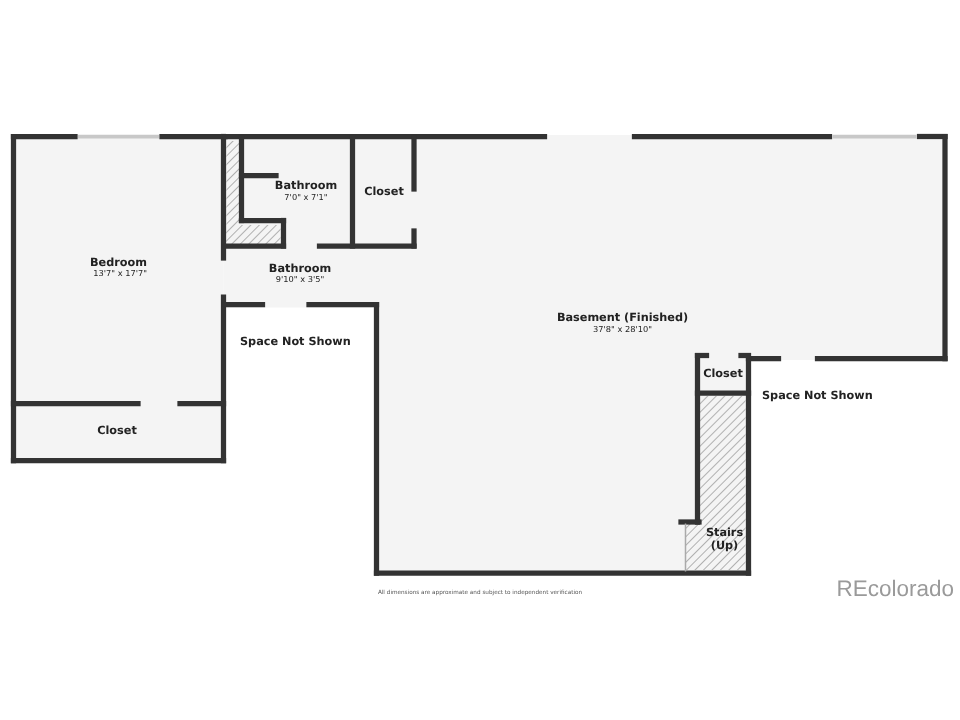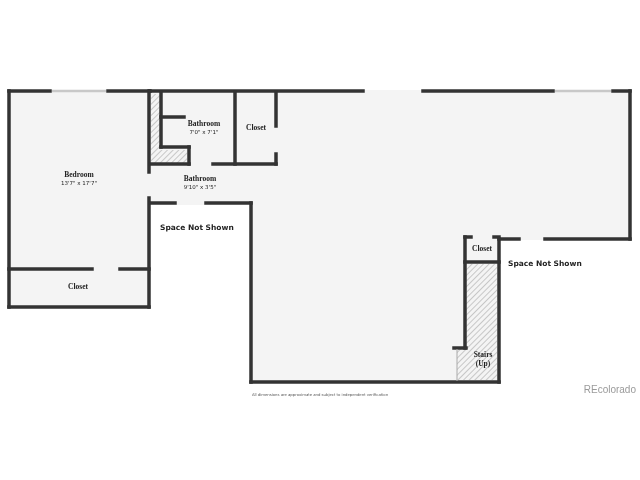--- a/index.html
+++ b/index.html
@@ -1,26 +1,26 @@
 <!DOCTYPE html>
 <html><head>
 <meta charset="utf-8">
 <style>
   html, body { margin: 0; padding: 0; background: #ffffff; }
   body { width: 640px; height: 480px; position: relative; overflow: hidden;
          font-family: "DejaVu Sans", sans-serif; }
   #plan { position: absolute; left: 0; top: 0; width: 640px; height: 480px; }
   .label { position: absolute; text-align: center; color: #222; white-space: nowrap; transform: translateX(-50%); }
-  .room-name { font-size: 7.5px; font-weight: bold; line-height: 9px; display: block; font-family: Liberation Serif, serif; }
+  .room-name { font-size: 7.5px; font-weight: bold; line-height: 9px; display: block; }
   .room-dim { font-size: 5.5px; line-height: 8px; display: block; }
   .left-label { position: absolute; color: #222; white-space: nowrap; font-size: 7.5px; font-weight: bold; margin-top: 15px; }
   .disclaimer { position: absolute; left: 320px; top: 392px; transform: translateX(-50%);
                 font-size: 3.8px; color: #555; white-space: nowrap; }
   .brand { position: absolute; right: 4px; top: 384px; font-family: "Liberation Sans", sans-serif;
-           font-size: 10px; color: #9a9a9a; }
+           font-size: 15px; color: #9a9a9a; }
 </style>
 </head>
 <body>
 
 <div id="plan">
   <svg width="640" height="480" viewBox="0 0 640 480">
     <defs>
       <pattern id="hatch" patternUnits="userSpaceOnUse" width="4" height="4" patternTransform="rotate(45)">
         <rect width="4" height="4" fill="#f4f4f4"></rect>
         <line x1="0" y1="0" x2="0" y2="4" stroke="#9a9a9a" stroke-width="1"></line>
@@ -84,39 +84,43 @@
     </g>
 
     <g stroke="#c8c8c8" stroke-width="2.5">
       <line x1="52" y1="91" x2="106" y2="91"></line>
       <line x1="555" y1="91" x2="611" y2="91"></line>
     </g>
     <line x1="457" y1="349" x2="457" y2="381" stroke="#aaaaaa" stroke-width="1"></line>
   </svg>
 
   
-  <div class="label" style="left:79px; top:170px;">
+  <div class="label" style="left:79px; top:170px;text-align:right;">
     <span class="room-name">Bedroom</span>
     <span class="room-dim">13'7" x 17'7"</span>
   </div>
 
   <div class="label" style="left:204px; top:119px;">
     <span class="room-name">Bathroom</span>
     <span class="room-dim">7'0" x 7'1"</span>
   </div>
 
   <div class="label" style="left:256px; top:123px;">
     <span class="room-name">Closet</span>
   </div>
 
   <div class="label" style="left:200px; top:174px;">
     <span class="room-name">Bathroom</span>
     <span class="room-dim">9'10" x 3'5"</span>
   </div>
 
+  <div class="label" style="left:415px; top:207px;">
+    <span class="room-name">Basement (Finished)</span>
+    <span class="room-dim">37'8" x 28'10"</span>
+  </div>
 
   <div class="label" style="left:78px; top:282px;">
     <span class="room-name">Closet</span>
   </div>
 
   <div class="label" style="left:482px; top:244px;">
     <span class="room-name">Closet</span>
   </div>
 
   <div class="label" style="left:483px; top:303px;margin-top:47px;">

